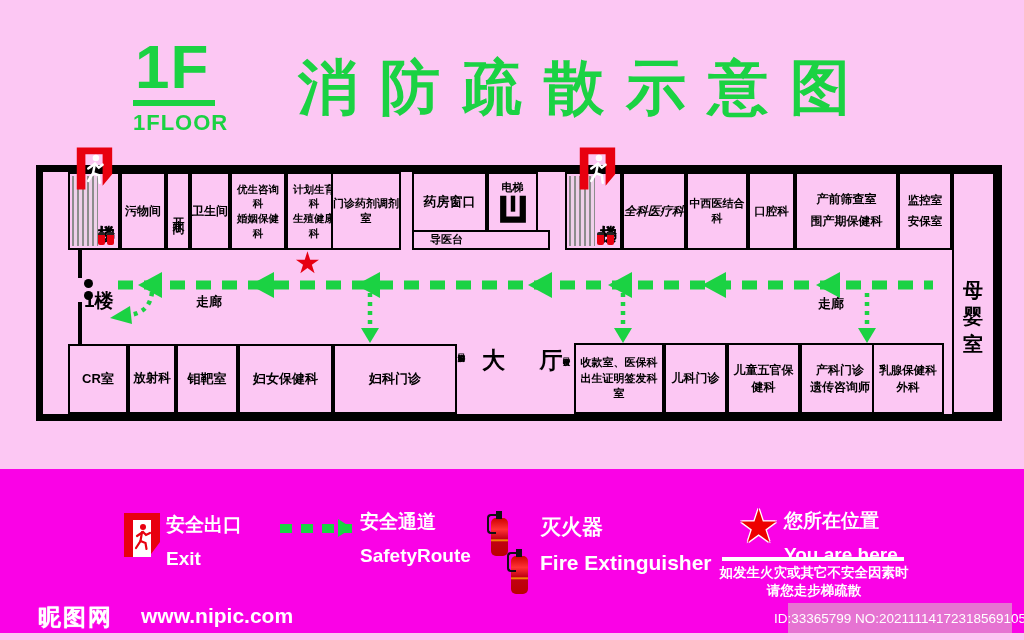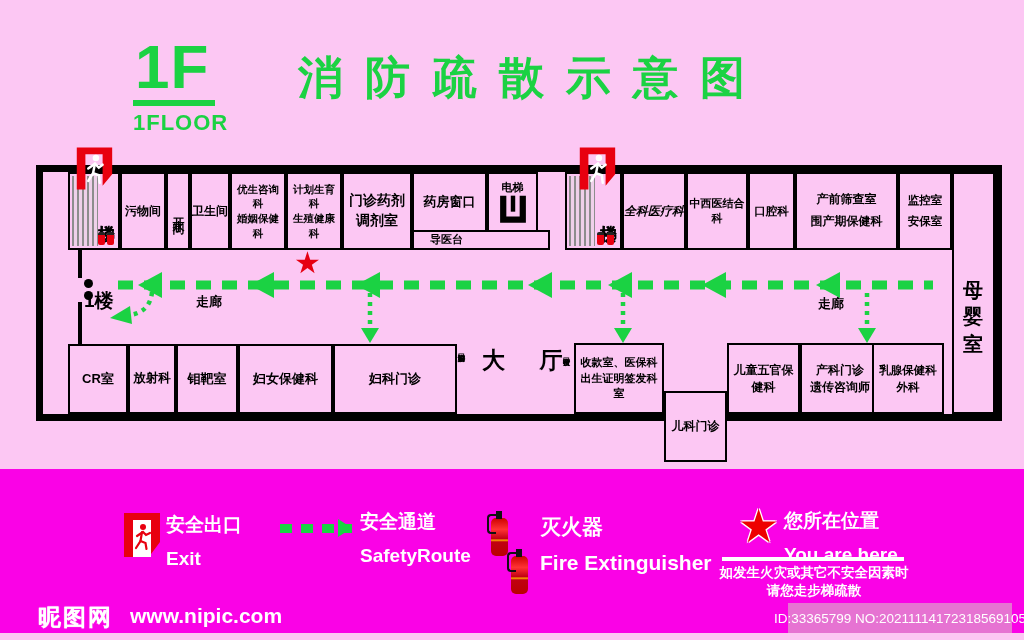--- a/index.html
+++ b/index.html
@@ -10,21 +10,21 @@
     --wall:#000;
   }
   *{margin:0;padding:0;box-sizing:border-box;}
   html,body{width:1024px;height:640px;overflow:hidden;}
   body{position:relative;background:var(--pink);font-family:"Liberation Sans","DejaVu Sans",sans-serif;color:#000;}
   .abs{position:absolute;}
 
   
   .floor-big{left:133px;top:36px;color:var(--green);font-weight:bold;font-size:62px;line-height:1;letter-spacing:1px;border-bottom:6px solid var(--green);padding:0 6px 2px 2px;}
   .floor-sub{left:133px;top:110px;color:var(--green);font-weight:bold;font-size:22px;letter-spacing:1px;}
-  .main-title{left:298px;top:48px;color:var(--green);font-weight:bold;font-size:45px;letter-spacing:22px;font-family:"Liberation Serif","DejaVu Serif",serif;white-space:nowrap;}
+  .main-title{left:298px;top:48px;color:var(--green);font-weight:bold;font-size:60px;letter-spacing:22px;font-family:"Liberation Serif","DejaVu Serif",serif;white-space:nowrap;}
 
   
   .outer-wall{left:36px;top:165px;width:966px;height:256px;border:7px solid var(--wall);background:var(--pink);}
   .room{position:absolute;border:2.5px solid var(--wall);background:var(--pink);display:flex;align-items:center;justify-content:center;text-align:center;font-weight:bold;white-space:pre-line;line-height:1.4;}
   .vtext{writing-mode:vertical-lr;text-orientation:upright;letter-spacing:2px;}
   .stairs{justify-content:flex-end;padding-right:3px;}
   .hatch{position:absolute;left:2px;top:2px;bottom:2px;width:26px;background:repeating-linear-gradient(90deg,#8d8d8d 0 2px,#efd0ea 2px 5px);}
   .stair-label{writing-mode:vertical-lr;text-orientation:upright;font-size:17px;font-weight:bold;line-height:1;}
   .mini-ext{position:absolute;width:7px;height:13px;background:var(--red);border-radius:2px;border-top:3px solid #222;}
   .small-window-label{font-size:7.5px;font-weight:bold;writing-mode:vertical-lr;text-orientation:upright;line-height:1.05;letter-spacing:0;}
@@ -78,21 +78,21 @@
   <span class="mini-ext" style="right:13px;bottom:3px;"></span>
   <span class="mini-ext" style="right:4px;bottom:3px;"></span>
 </div>
 <div class="room" style="left:120px;top:172px;width:46px;height:78px;font-size:12px;">污物间</div>
 <div class="room vtext" style="left:166px;top:172px;width:24px;height:78px;font-size:12px;">开水间</div>
 <div class="room" style="left:190px;top:172px;width:40px;height:78px;font-size:12px;">卫生间</div>
 <div class="room" style="left:230px;top:172px;width:56px;height:78px;font-size:10.5px;">优生咨询科
 婚姻保健科</div>
 <div class="room" style="left:286px;top:172px;width:56px;height:78px;font-size:10.5px;">计划生育科
 生殖健康科</div>
-<div class="room" style="left:342px;top:172px;width:70px;height:78px;font-size:14px;">门诊药剂调剂室</div>
+<div class="room" style="left:331px;top:172px;width:70px;height:78px;font-size:11px;">门诊药剂调剂室</div>
 
 <div class="room" style="left:412px;top:172px;width:75px;height:60px;font-size:13px;">药房窗口</div>
 <div class="room elevator-box" style="left:487px;top:172px;width:51px;height:60px;">
   <span class="elv-label">电梯</span>
   <svg class="elevator-icon" width="36" height="32" viewBox="0 0 40 36">
     <path d="M9 3 V30 H31 V3" fill="none" stroke="#000" stroke-width="7"></path>
     <line x1="20" y1="3" x2="20" y2="21" stroke="#000" stroke-width="5"></line>
   </svg>
 </div>
 <div class="room" style="left:412px;top:230px;width:138px;height:20px;font-size:11px;justify-content:flex-start;padding-left:16px;">导医台</div>
@@ -178,21 +178,21 @@
 <div class="room" style="left:176px;top:344px;width:62px;height:70px;font-size:13px;">钼靶室</div>
 <div class="room" style="left:238px;top:344px;width:95px;height:70px;font-size:13px;">妇女保健科</div>
 <div class="room" style="left:333px;top:344px;width:124px;height:70px;font-size:13px;">妇科门诊</div>
 <div class="abs small-window-label" style="left:457px;top:348px;">妇科门诊窗口</div>
 
 <div class="abs hall-label" style="left:482px;top:345px;">大 厅</div>
 <div class="abs small-window-label" style="left:562px;top:352px;">收费窗口</div>
 
 <div class="room" style="left:574px;top:343px;width:90px;height:71px;font-size:11px;">收款室、医保科
 出生证明签发科室</div>
-<div class="room" style="left:664px;top:343px;width:63px;height:71px;font-size:12px;margin-top:48px;">儿科门诊</div>
+<div class="room" style="left:664px;top:343px;width:63px;height:71px;font-size:12px;">儿科门诊</div>
 <div class="room" style="left:727px;top:343px;width:73px;height:71px;font-size:12px;">儿童五官保健科</div>
 <div class="room" style="left:800px;top:343px;width:80px;height:71px;font-size:12px;">产科门诊
 遗传咨询师</div>
 <div class="room" style="left:872px;top:343px;width:72px;height:71px;font-size:11.5px;">乳腺保健科
 外科</div>
 
 <div class="abs band"></div>
 
 <svg class="abs legend-exit" style="left:122px;top:512px;" viewBox="0 0 40 46">
   <path d="M2 1 H38 V30 L29 42 L29 8 H11 V45 H2 Z" fill="#e8000f"></path>
@@ -221,15 +221,15 @@
 <div class="abs legend-en" style="left:540px;top:538px;font-size:21px;">Fire Extinguisher</div>
 
 <div class="abs legend-star" style="left:738px;top:503px;">★</div>
 <div class="abs legend-zh" style="left:784px;top:510px;">您所在位置</div>
 <div class="abs legend-en" style="left:784px;top:532px;">You are here</div>
 <div class="abs notice-line" style="left:722px;top:557px;width:182px;"></div>
 <div class="abs notice-text" style="left:716px;top:564px;width:196px;">如发生火灾或其它不安全因素时</div>
 <div class="abs notice-text" style="left:716px;top:582px;width:196px;">请您走步梯疏散</div>
 
 <div class="abs wm-logo" style="left:38px;top:602px;">昵图网</div>
-<div class="abs wm-url" style="left:130px;top:604px;">www.nipic.com</div>
+<div class="abs wm-url" style="left:141px;top:604px;">www.nipic.com</div>
 <div class="abs id-box" style="left:788px;top:603px;width:224px;height:30px;">ID:33365799 NO:20211114172318569105</div>
 <div class="abs bottom-strip"></div>
 
 </body></html>

